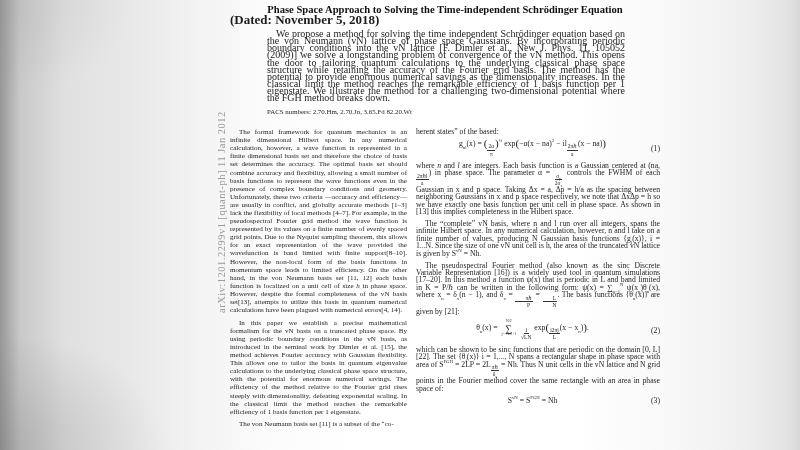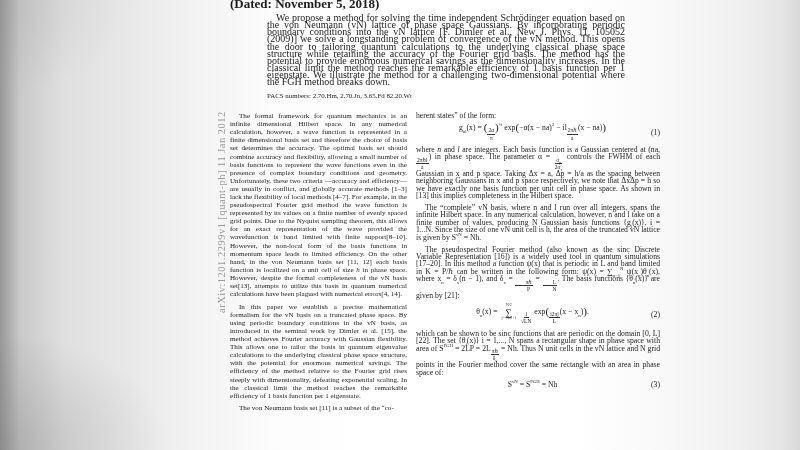--- a/index.html
+++ b/index.html
@@ -47,33 +47,34 @@
   .sum .lim{font-size:0.48em;line-height:1;}
   .sum .sigma{font-size:1.25em;line-height:0.95;}
   .bp{font-size:1.45em;vertical-align:-0.1em;font-weight:400;}
 </style>
 </head>
 <body>
 
 <div class="arxiv-stamp">arXiv:1201.2299v1  [quant-ph]  11 Jan 2012</div>
 
 <div class="paper">
+  <div class="title">Phase Space Approach to Solving the Time-independent Schrödinger Equation</div>
   <div class="dated">(Dated: November 5, 2018)</div>
   <div class="abstract">We propose a method for solving the time independent Schrödinger equation based on the von Neumann (vN) lattice of phase space Gaussians. By incorporating periodic boundary conditions into the vN lattice [F. Dimler et al., New J. Phys. 11, 105052 (2009)] we solve a longstanding problem of convergence of the vN method. This opens the door to tailoring quantum calculations to the underlying classical phase space structure while retaining the accuracy of the Fourier grid basis. The method has the potential to provide enormous numerical savings as the dimensionality increases. In the classical limit the method reaches the remarkable efficiency of 1 basis function per 1 eigenstate. We illustrate the method for a challenging two-dimensional potential where the FGH method breaks down.</div>
   <div class="pacs">PACS numbers: 2.70.Hm, 2.70.Jn, 3.65.Fd 82.20.Wt</div>
 
   <div class="columns">
     <div class="col col-left">
       <p class="para indent">The formal framework for quantum mechanics is an infinite dimensional Hilbert space. In any numerical calculation, however, a wave function is represented in a finite dimensional basis set and therefore the choice of basis set determines the accuracy. The optimal basis set should combine accuracy and flexibility, allowing a small number of basis functions to represent the wave functions even in the presence of complex boundary conditions and geometry. Unfortunately, these two criteria —accuracy and efficiency— are usually in conflict, and globally accurate methods [1–3] lack the flexibility of local methods [4–7]. For example, in the pseudospectral Fourier grid method the wave function is represented by its values on a finite number of evenly spaced grid points. Due to the Nyquist sampling theorem, this allows for an exact representation of the wave provided the wavefunction is band limited with finite support[8–10]. However, the non-local form of the basis functions in momentum space leads to limited efficiency. On the other hand, in the von Neumann basis set [11, 12] each basis function is localized on a unit cell of size <i>h</i> in phase space. However, despite the formal completeness of the vN basis set[13], attempts to utilize this basis in quantum numerical calculations have been plagued with numerical errors[4, 14].</p>
       <p class="para indent">In this paper we establish a precise mathematical formalism for the vN basis on a truncated phase space. By using periodic boundary conditions in the vN basis, as introduced in the seminal work by Dimler et al. [15], the method achieves Fourier accuracy with Gaussian flexibility. This allows one to tailor the basis in quantum eigenvalue calculations to the underlying classical phase space structure, with the potential for enormous numerical savings. The efficiency of the method relative to the Fourier grid rises steeply with dimensionality, defeating exponential scaling. In the classical limit the method reaches the remarkable efficiency of 1 basis function per 1 eigenstate.</p>
       <p class="para indent">The von Neumann basis set [11] is a subset of the “co-</p>
     </div>
     <div class="col-gap"></div>
     <div class="col col-right">
-      <p class="para">herent states” of the form:</p>
+      <p class="para">herent states” of the based:</p>
       <div class="equation">
         <span class="eq-body">g<sub>nl</sub>(x) = <span class="bp">(</span><span class="frac">
               <span class="num">2α</span>
               <span class="den">π</span>
             </span><span class="bp">)</span><sup>¼</sup> exp<span class="bp">(</span>−α(x − na)<sup>2</sup> − il<span class="frac">
               <span class="num">2πℏ</span>
               <span class="den">a</span>
             </span>(x − na)<span class="bp">)</span></span>
         <span class="eq-label">(1)</span>
       </div>

